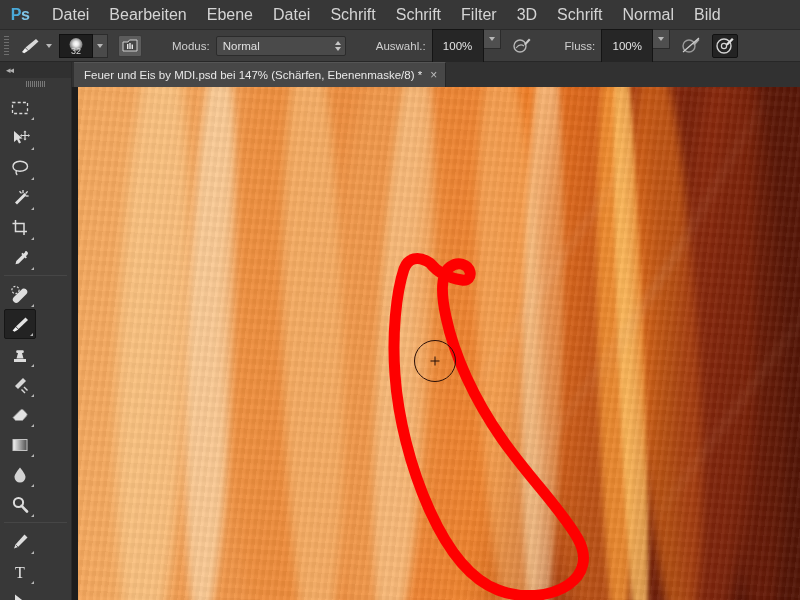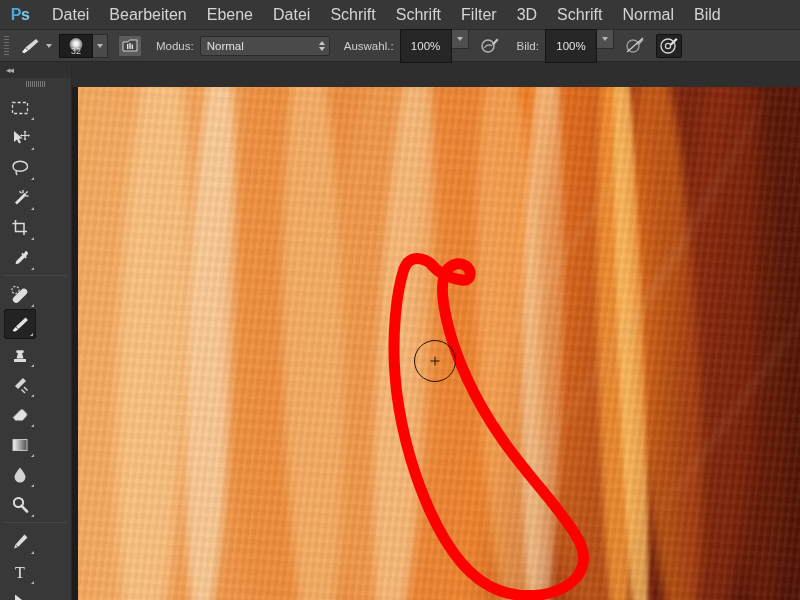--- a/index.html
+++ b/index.html
@@ -76,21 +76,21 @@
   .preset-drop {
     width: 15px; height: 24px; background: #4a4a4a;
     border: 1px solid #2c2c2c; border-left: none;
     display: flex; align-items: center; justify-content: center;
   }
   .ob-panel-btn {
     width: 24px; height: 22px; margin-left: 10px;
     background: #5c5c5c; border: 1px solid #3a3a3a; border-radius: 2px;
     display: flex; align-items: center; justify-content: center;
   }
-  .ob-label { color: #cfcfcf; font-size: 11.5px; margin: 0 6px 0 14px; white-space: nowrap; }
+  .ob-label { color: #cfcfcf; font-size: 11.5px; margin: 0 6px 0 30px; white-space: nowrap; }
   .ob-select {
     height: 20px; width: 130px; background: #4a4a4a;
     border: 1px solid #2b2b2b; border-radius: 2px;
     display: flex; align-items: center; justify-content: space-between;
     padding: 0 4px 0 6px;
   }
   .ob-select span { color: #e0e0e0; font-size: 11.5px; }
   .stepper { display: flex; flex-direction: column; gap: 2px; }
   .stepper i {
     display: block; width: 0; height: 0;
@@ -282,21 +282,21 @@
         </div>
     </div>
     <div class="ob-icon-btn">
       <svg width="20" height="19" viewBox="0 0 20 19">
         <circle cx="8" cy="10" r="6" fill="none" stroke="#b6b6b6" stroke-width="1.4"></circle>
         <path d="M4 12 Q8 7 12 10" fill="none" stroke="#b6b6b6" stroke-width="1.2"></path>
         <path d="M12 8 L17 2.5 L18.5 4 L13.5 9.5 Z" fill="#c9c9c9"></path>
       </svg>
     </div>
 
-    <div class="ob-label">Bild:</div>
+    <div class="ob-label">Fluss:</div>
     <div style="display:flex">
       <div class="num-field">100%</div>
       <div class="num-drop">
           <i class="tri-down"></i>
         </div>
     </div>
     <div class="ob-icon-btn">
       <svg width="20" height="19" viewBox="0 0 20 19">
         <circle cx="8" cy="10" r="6" fill="none" stroke="#9a9a9a" stroke-width="1.4"></circle>
         <path d="M12 8 L17 2.5 L18.5 4 L13.5 9.5 Z" fill="#a8a8a8"></path>
@@ -458,20 +458,26 @@
         </div>
         <div class="tool">
           <svg width="20" height="19" viewBox="0 0 20 19">
             <path d="M5 2.5 L5 15 L8.3 11.6 L10.6 16.5 L12.6 15.5 L10.3 10.8 L15 10.3 Z" fill="#e0e0e0"></path>
           </svg>
         </div>
       </div>
 
   </div>
 
+  <div class="tabbar">
+    <div class="doctab">
+      <span class="title">Feuer und Eis by MDI.psd bei 147% (Schärfen, Ebenenmaske/8) *</span>
+      <span class="close">×</span>
+    </div>
+  </div>
 
   <div class="canvas-wrap">
     <div class="canvas">
       <div class="fire-base"></div>
       <div id="streaks">
           <div class="streak" style="left: -30px; top: -40px; width: 120px; height: 620px; background: rgb(247, 173, 99); opacity: 0.55; filter: blur(8px); transform: rotate(-5deg); border-radius: 50%;"></div>
           <div class="streak" style="left: 40px; top: -60px; width: 70px; height: 640px; background: rgb(255, 217, 160); opacity: 0.5; filter: blur(6px); transform: rotate(2deg); border-radius: 50%;"></div>
           <div class="streak" style="left: 110px; top: -50px; width: 46px; height: 600px; background: rgb(255, 231, 192); opacity: 0.62; filter: blur(4px); transform: rotate(2deg); border-radius: 50%;"></div>
           <div class="streak" style="left: 150px; top: -40px; width: 90px; height: 600px; background: rgb(239, 138, 54); opacity: 0.45; filter: blur(7px); transform: rotate(0deg); border-radius: 50%;"></div>
           <div class="streak" style="left: 205px; top: -60px; width: 60px; height: 640px; background: rgb(255, 207, 142); opacity: 0.48; filter: blur(5px); transform: rotate(-1deg); border-radius: 50%;"></div>

